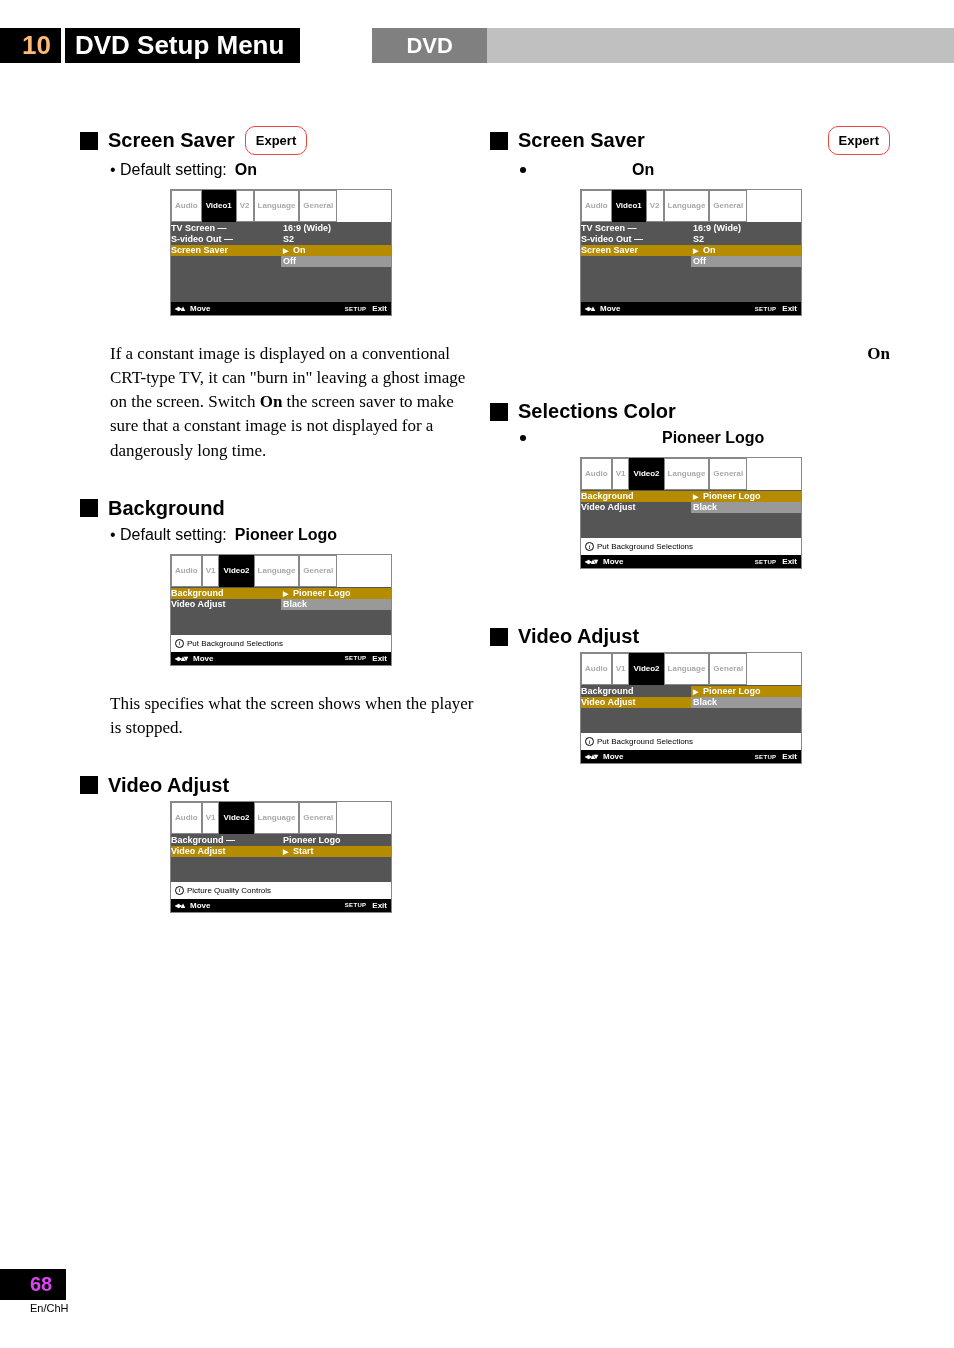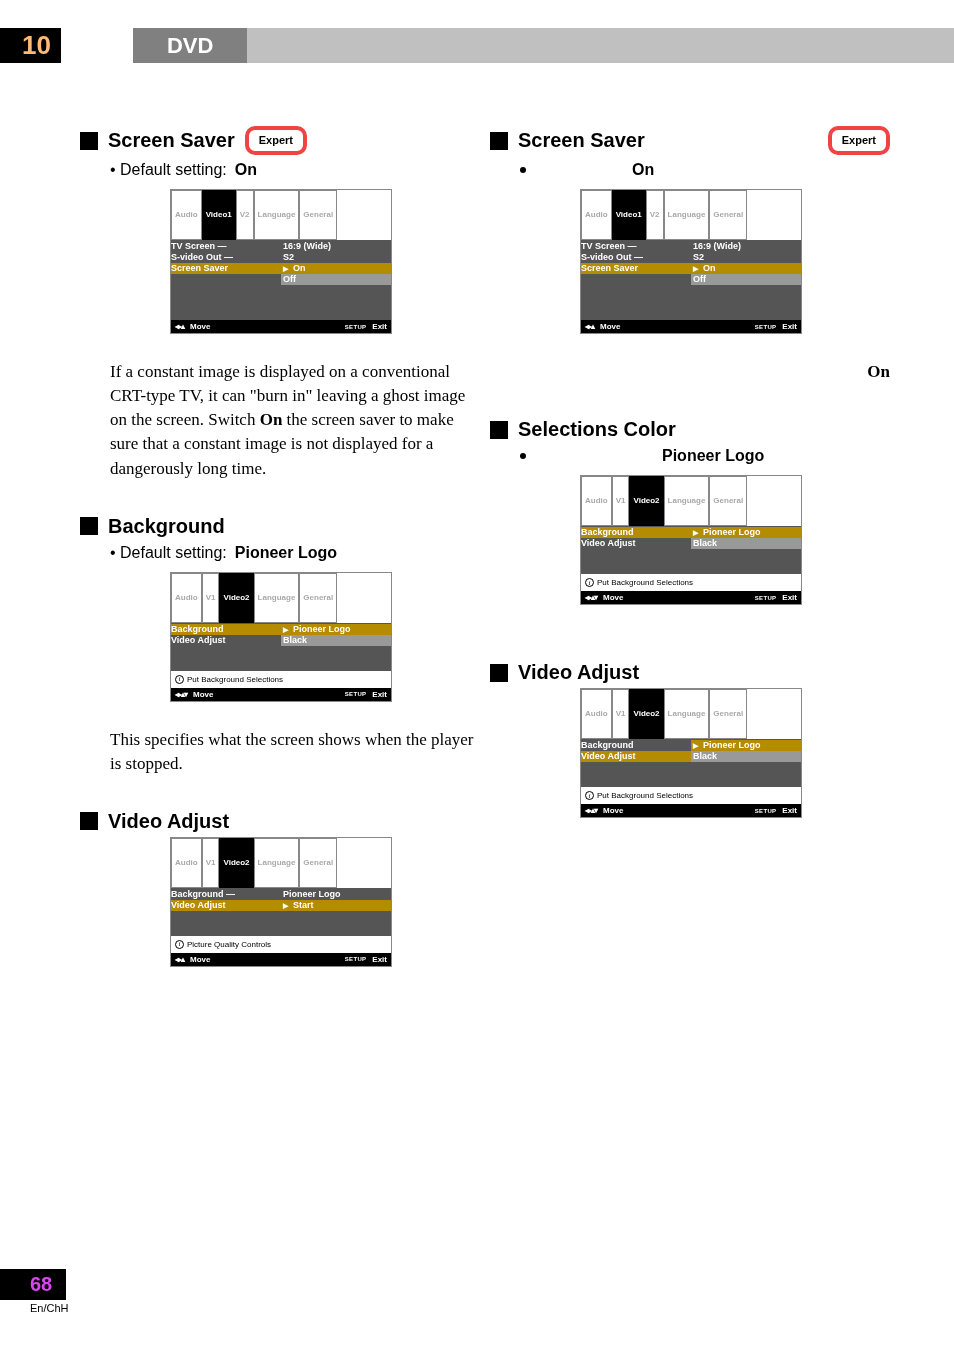--- a/index.html
+++ b/index.html
@@ -33,35 +33,35 @@
   
   .col { position: absolute; width: 400px; }
   .col-left  { left: 80px;  top: 126px; }
   .col-right { left: 490px; top: 126px; }
 
   .section { margin-bottom: 14px; }
   .sect-head { display: flex; align-items: center; gap: 10px; }
   .blk { width: 18px; height: 18px; background: #000; flex: 0 0 auto; }
   .sect-title { font-size: 20px; font-weight: bold; }
   .expert-pill {
-    border: 4px solid #ef4444; border-radius: 10px; font-size: 11px; font-weight: bold;
+    border: 1px solid #ef4444; border-radius: 10px; font-size: 13px; font-weight: bold;
     padding: 0 10px; line-height: 15px; height: 29px; display: inline-flex; align-items: center;
   }
   .bullet-line { margin: 6px 0 10px 30px; font-size: 16px; display: flex; align-items: center; gap: 8px; }
   .bullet-dot { width: 6px; height: 6px; background: #000; border-radius: 50%; }
   .body-text { margin: 26px 0 34px 30px; font-size: 17px; line-height: 1.42; font-family: Georgia, 'Times New Roman', serif; }
 
   
   .osd {
     width: 222px; margin: 4px 0 8px 90px; background: #fff;
     border: 1px solid #888; font-size: 9px; font-weight: bold;
   }
   .osd .tabs { display: flex; }
   .osd .tab {
-    border: 1px solid #888; padding: 19px 3px; color: #aaa; background: #fff;
+    border: 1px solid #888; padding: 10px 3px; color: #aaa; background: #fff;
     font-size: 8px; line-height: 10px;
   }
   .osd .tab.active { background: #000; color: #fff; border-color: #000; }
   .osd .rows { background: #555; color: #fff; padding: 1px 0 1px 0; }
   .osd .row { display: flex; line-height: 11px; }
   .osd .row .lbl { width: 110px; text-align: left; padding-right: 4px; }
   .osd .row .val { flex: 1; padding-left: 2px; }
   .osd .row .val.sel { background: #b58b00; }
   .osd .row .val.list { background: #999; }
   .osd .row .lbl.hl { background: #b58b00; }
@@ -87,20 +87,21 @@
   .page-lang { font-size: 11px; margin-left: 30px; margin-top: 2px; }
 
   .sect-head.spread { justify-content: space-between; }
   .sect-head .left-part { display: flex; align-items: center; gap: 10px; }
 </style>
 </head>
 <body>
 
 <div class="header-bar">
   <div class="chapter-num">10</div>
+  <div class="chapter-title">DVD Setup Menu</div>
   <div class="header-gap"></div>
   <div class="dvd-tag">DVD</div>
   <div class="header-tail"></div>
 </div>
 
 <div class="col col-left">
 
   <div class="section">
     <div class="sect-head">
       <span class="blk"></span>

